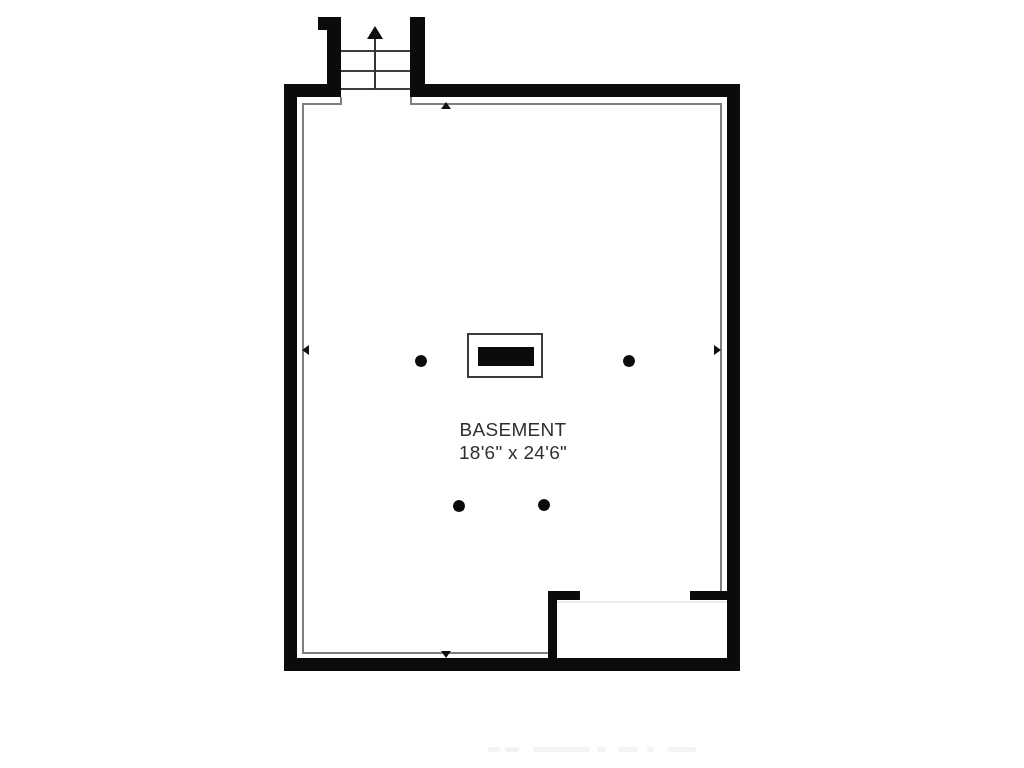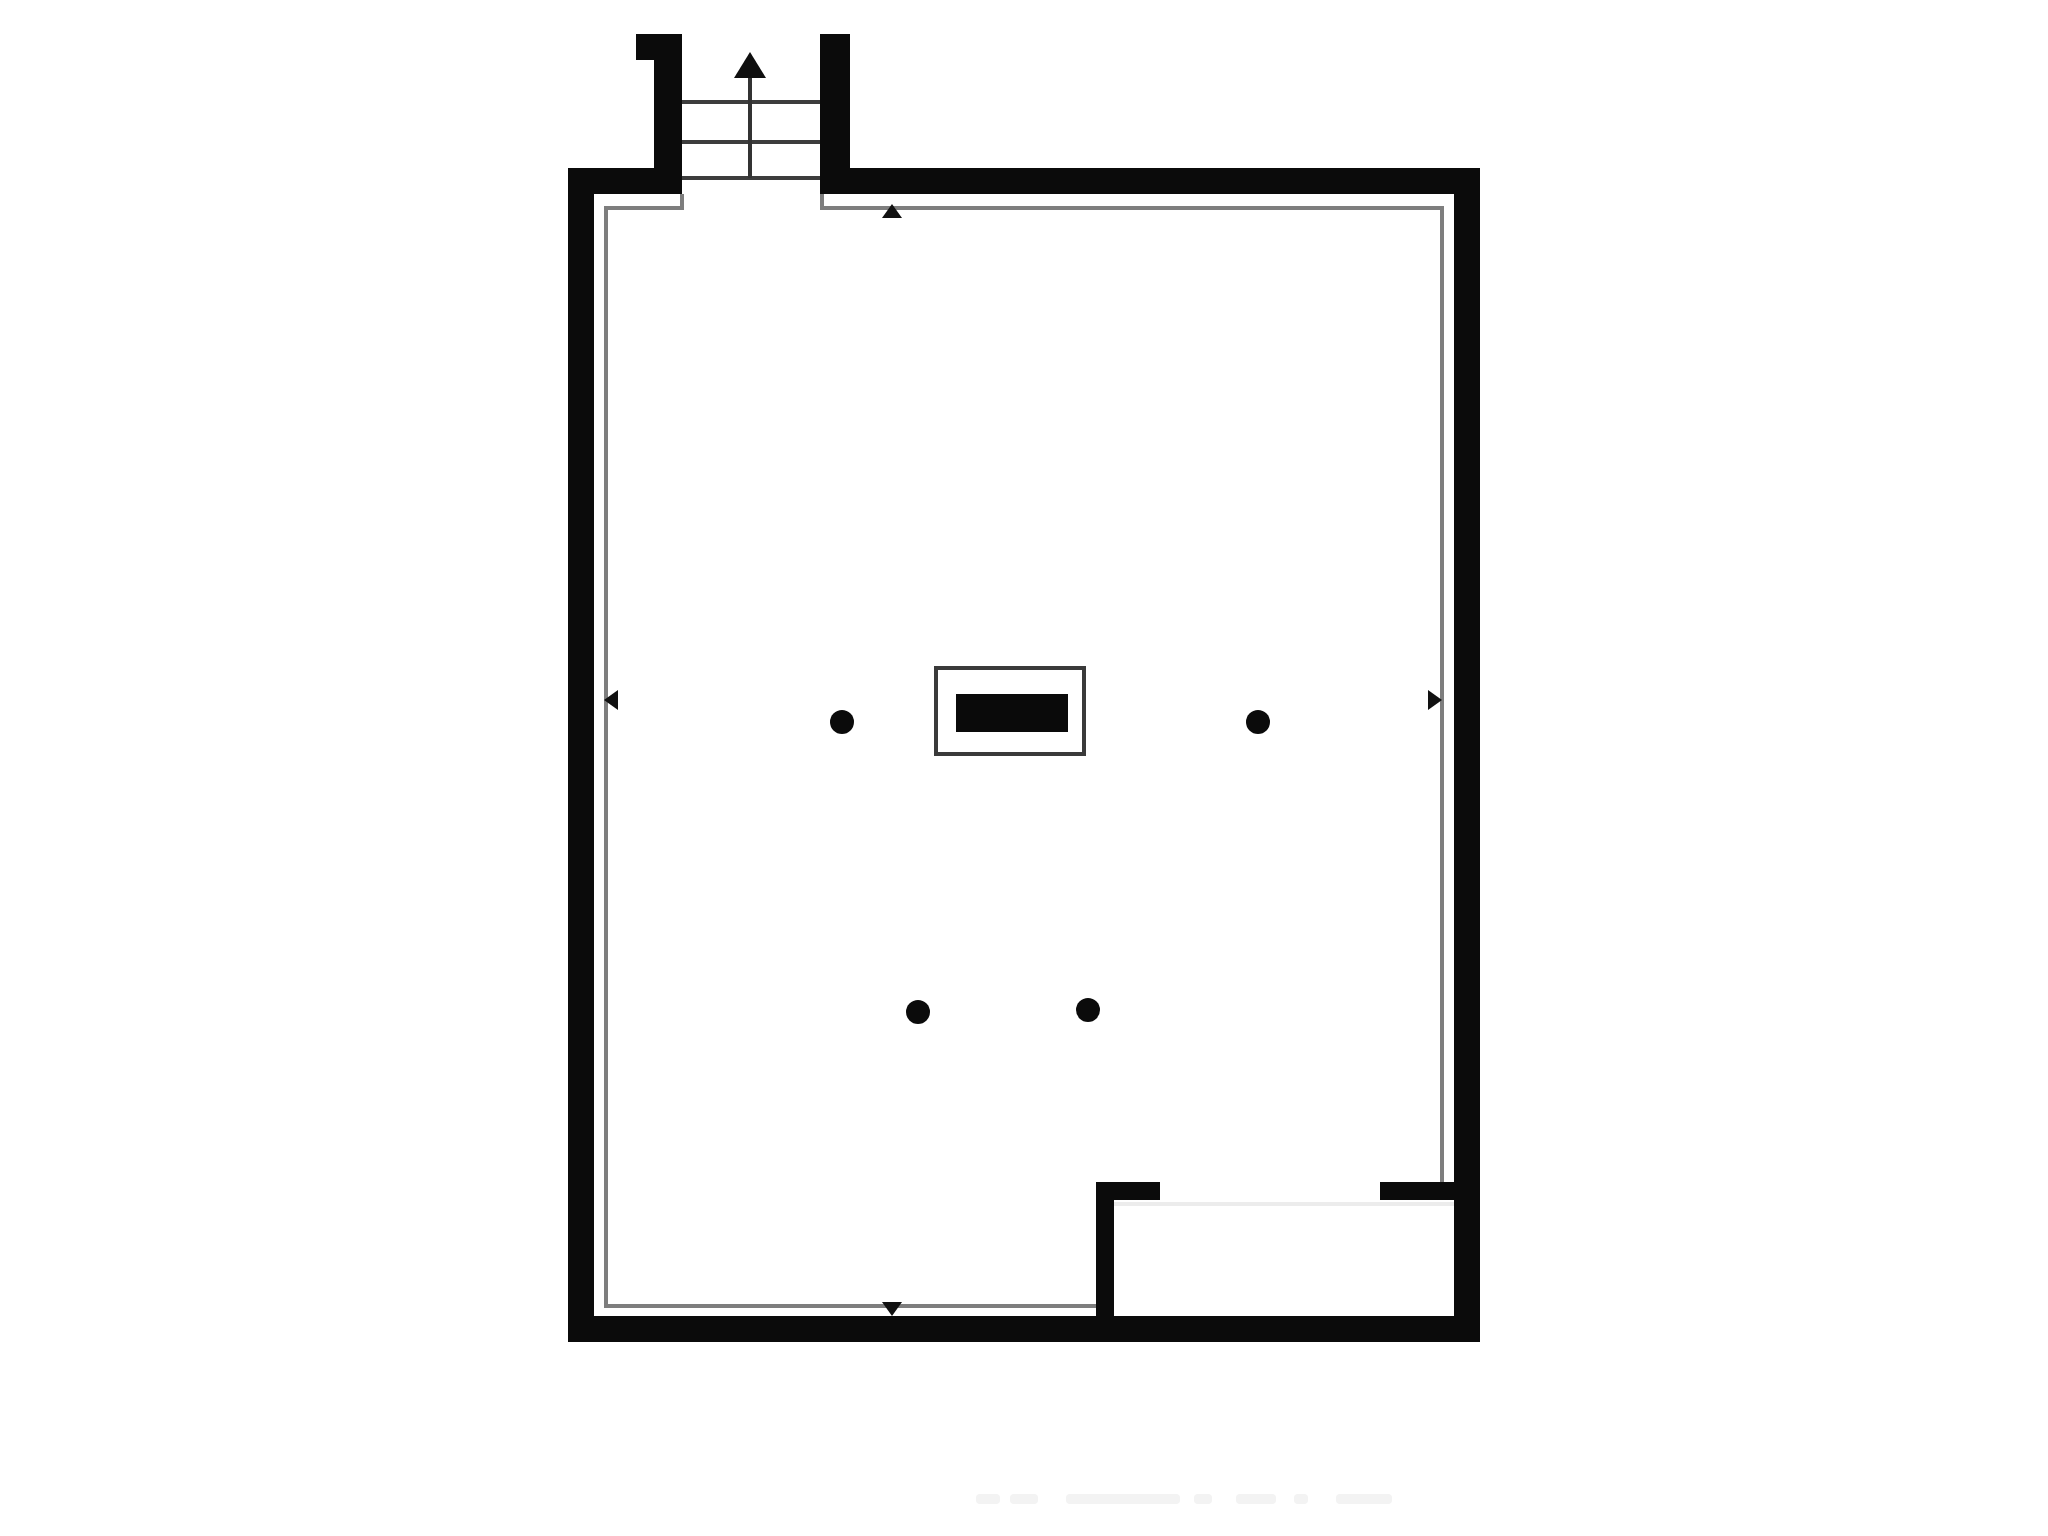--- a/index.html
+++ b/index.html
@@ -78,20 +78,24 @@
   <div class="dot" style="left:415px;top:355px;"></div>
   <div class="dot" style="left:623px;top:355px;"></div>
   <div class="dot" style="left:453px;top:500px;"></div>
   <div class="dot" style="left:538px;top:499px;"></div>
 
   <div class="tri dim-up"></div>
   <div class="tri dim-down"></div>
   <div class="tri dim-left"></div>
   <div class="tri dim-right"></div>
 
+  <div class="room-label-box">
+    <div class="room-name">BASEMENT</div>
+    <div class="room-dims">18'6" x 24'6"</div>
+  </div>
 
   <div class="wm wm1"></div>
   <div class="wm wm2"></div>
   <div class="wm wm3"></div>
   <div class="wm wm4"></div>
   <div class="wm wm5"></div>
   <div class="wm wm6"></div>
   <div class="wm wm7"></div>
 
 </div>

